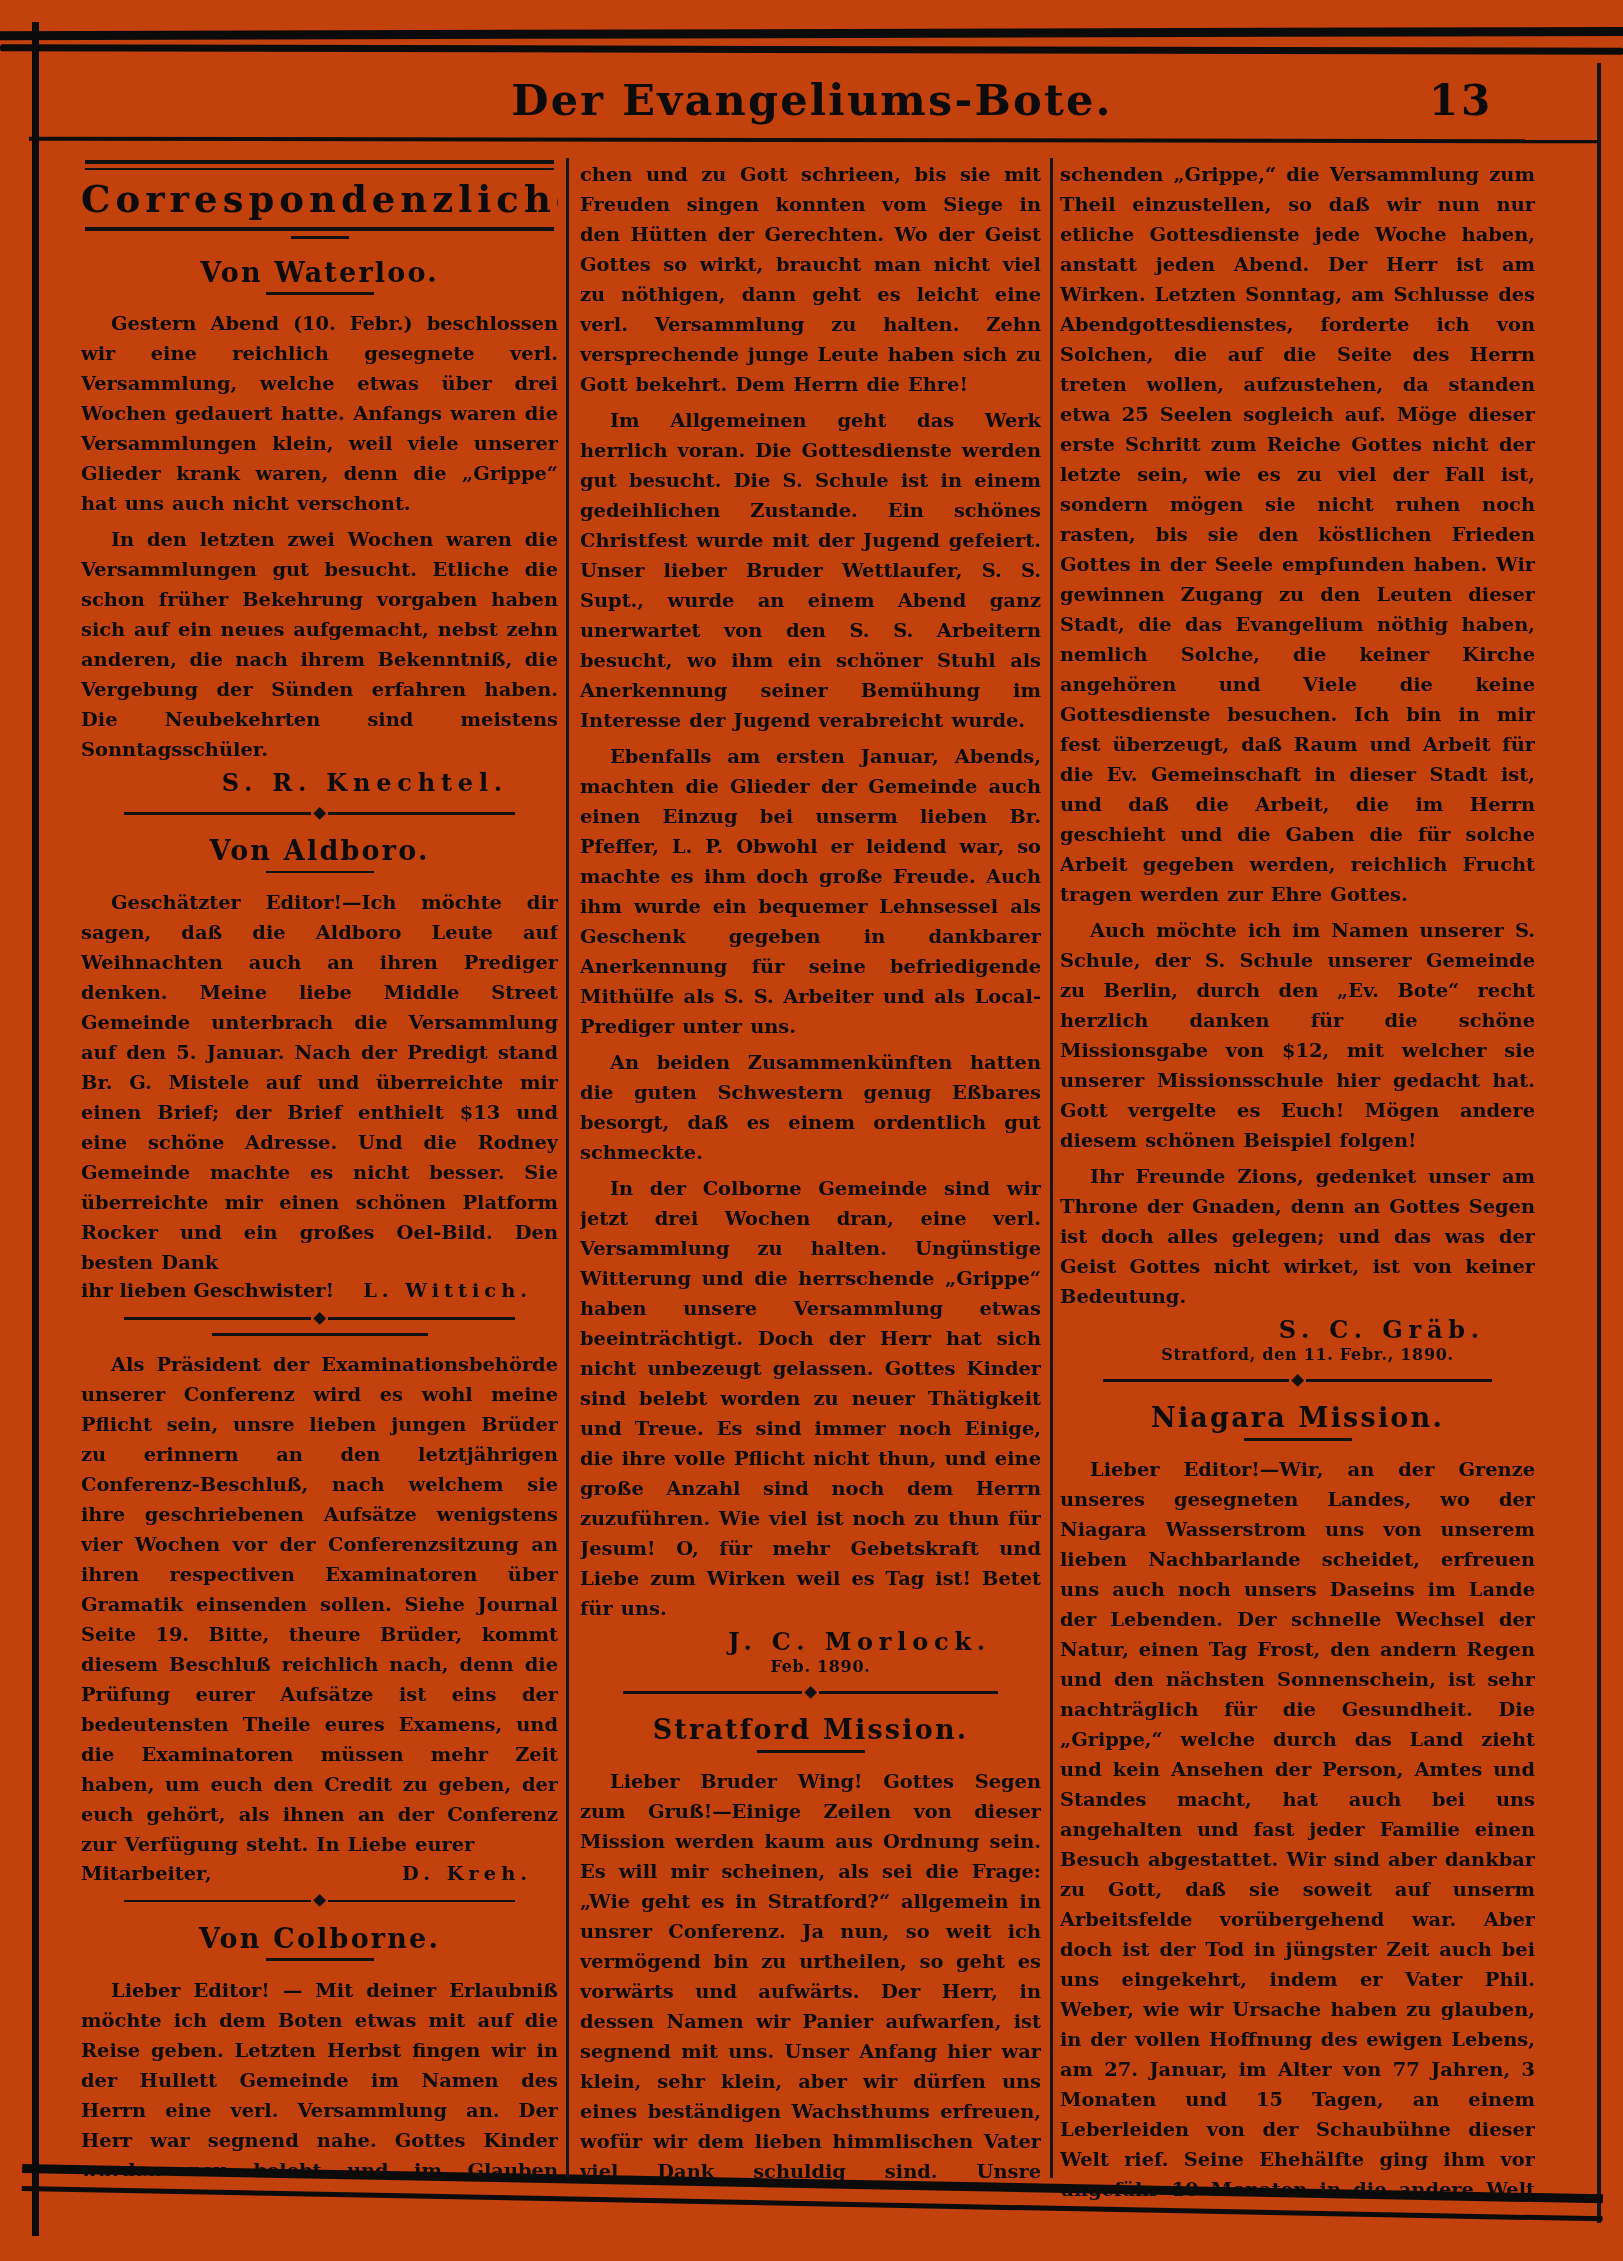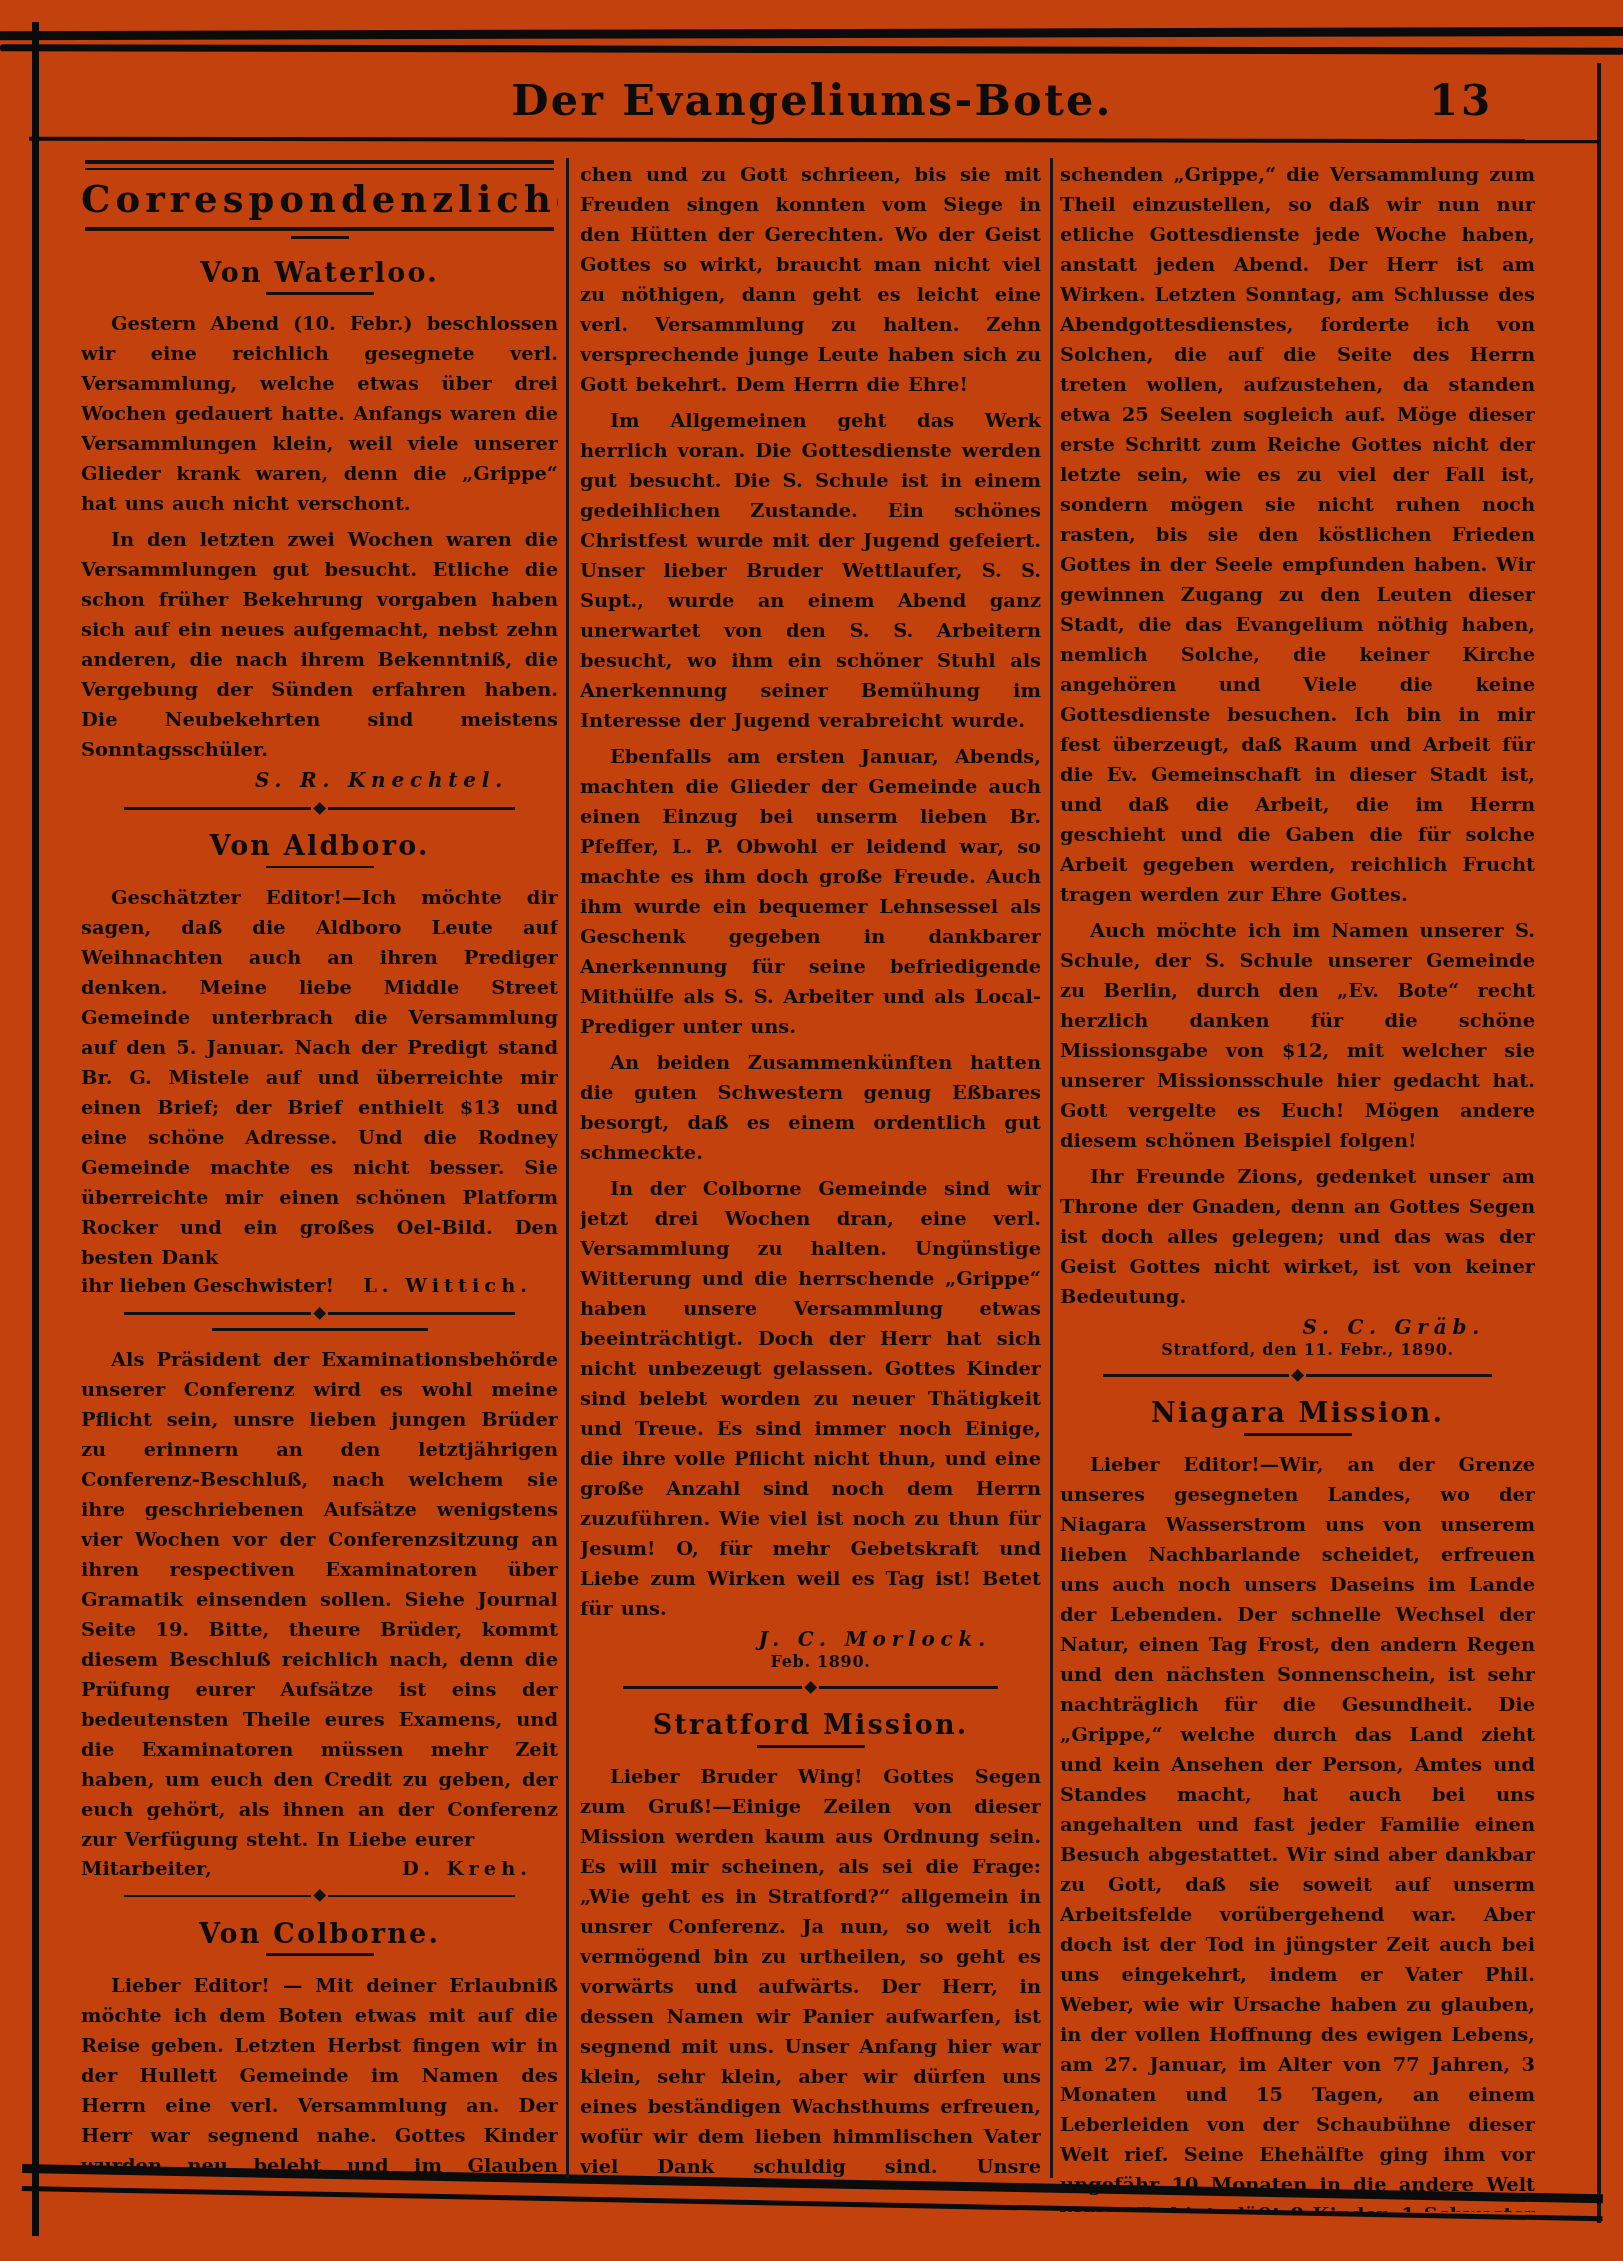--- a/index.html
+++ b/index.html
@@ -62,23 +62,22 @@
 
   h2.article{
     margin:17.3px 0 2.9px 0;text-align:center;
     font-size:27px;font-weight:bold;letter-spacing:2.2px;
   }
   .head-rule{width:108px;height:2.9px;background:#111;margin:4.3px auto 14.4px auto;}
   .head-rule.wide{width:216px;}
 
   .sig{
     text-align:right;padding-right:50px;
-    font-size:20px;font-weight:bold;letter-spacing:5.8px;
+    font-size:24px;font-weight:bold;letter-spacing:5.8px;
     margin:2.9px 0 1.4px 0;
-    font-style:italic;
   }
   .sig-row{
     display:flex;justify-content:space-between;align-items:baseline;
     font-size:19.4px;font-weight:bold;margin:0 0 1.4px 0;
   }
   .sig-row .sig-inline{letter-spacing:5px;padding-right:26px;}
   .dateline{
     font-size:16px;font-weight:bold;letter-spacing:0.7px;
     margin:1.4px 0 0 20px;
     text-align:center;

